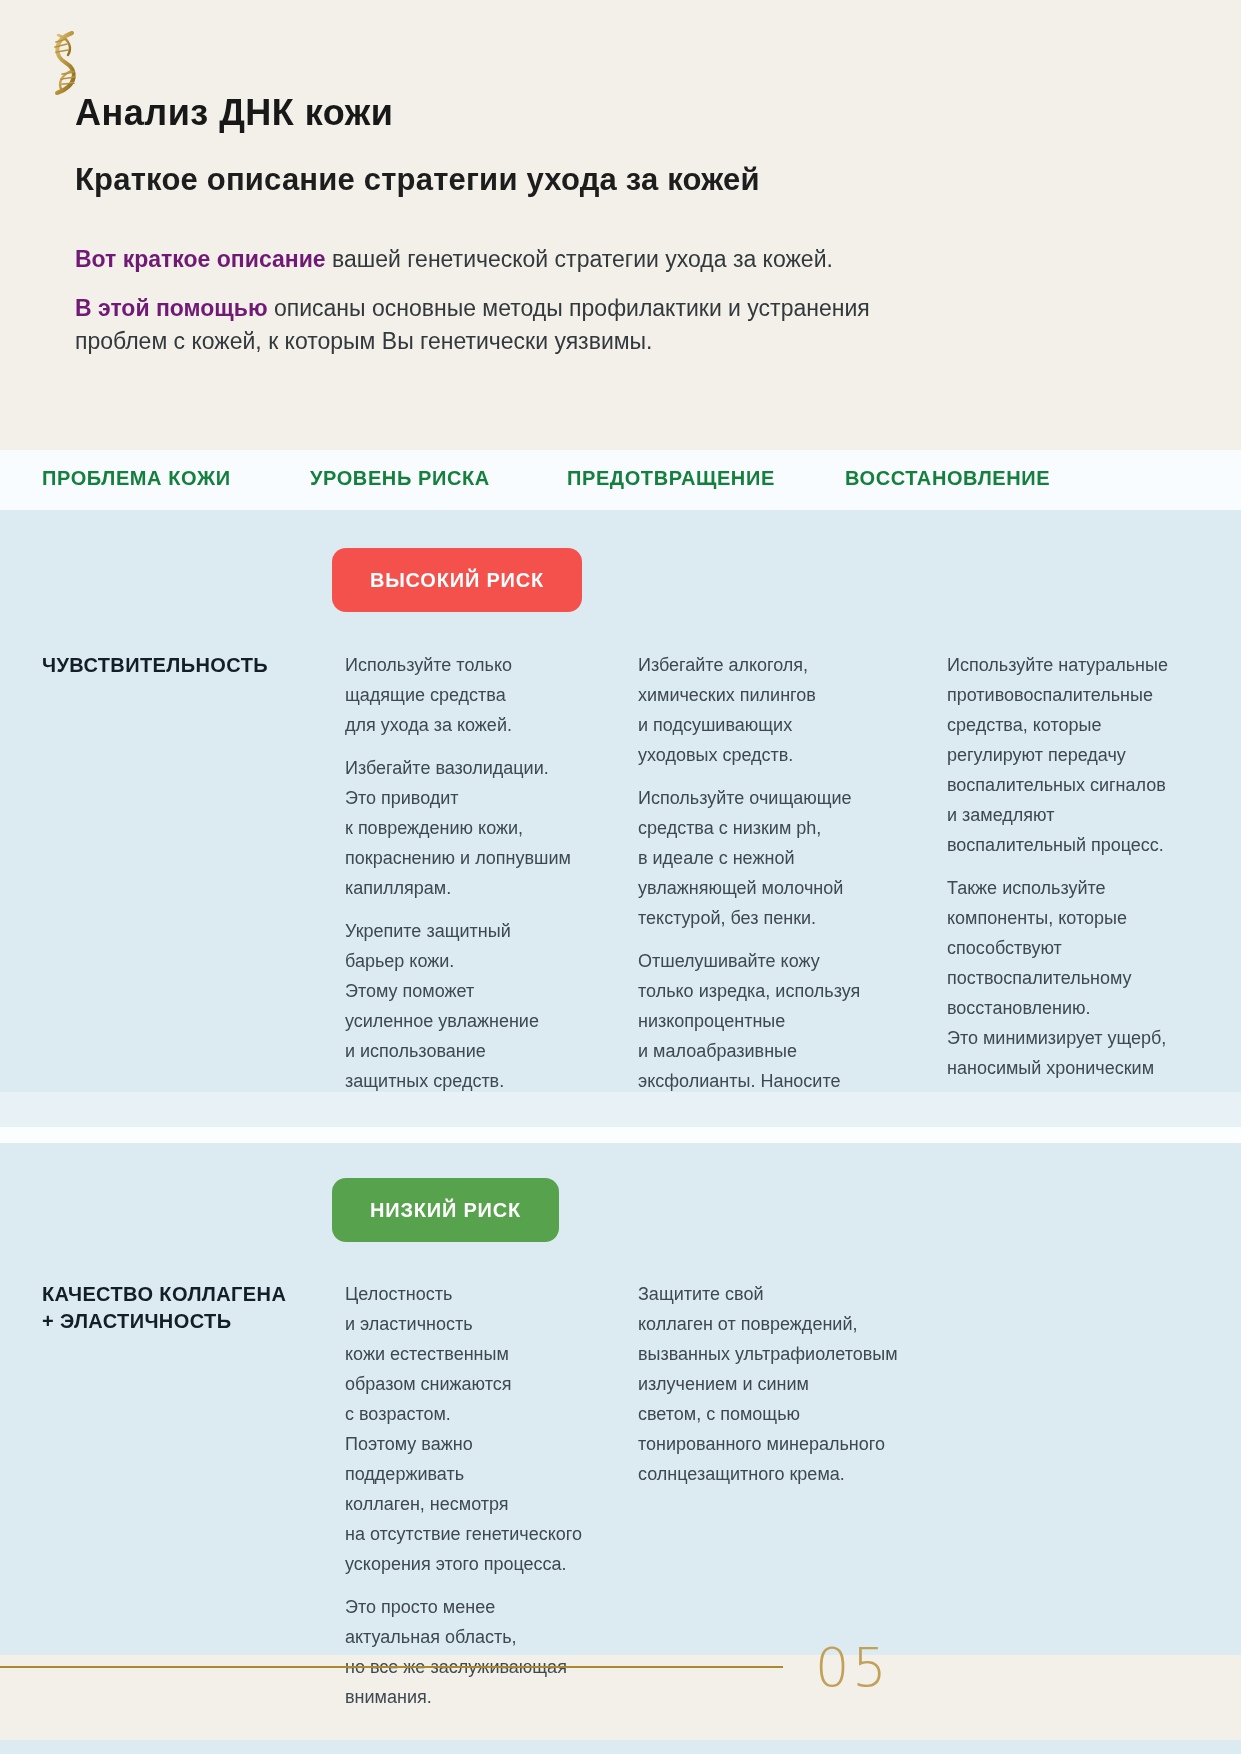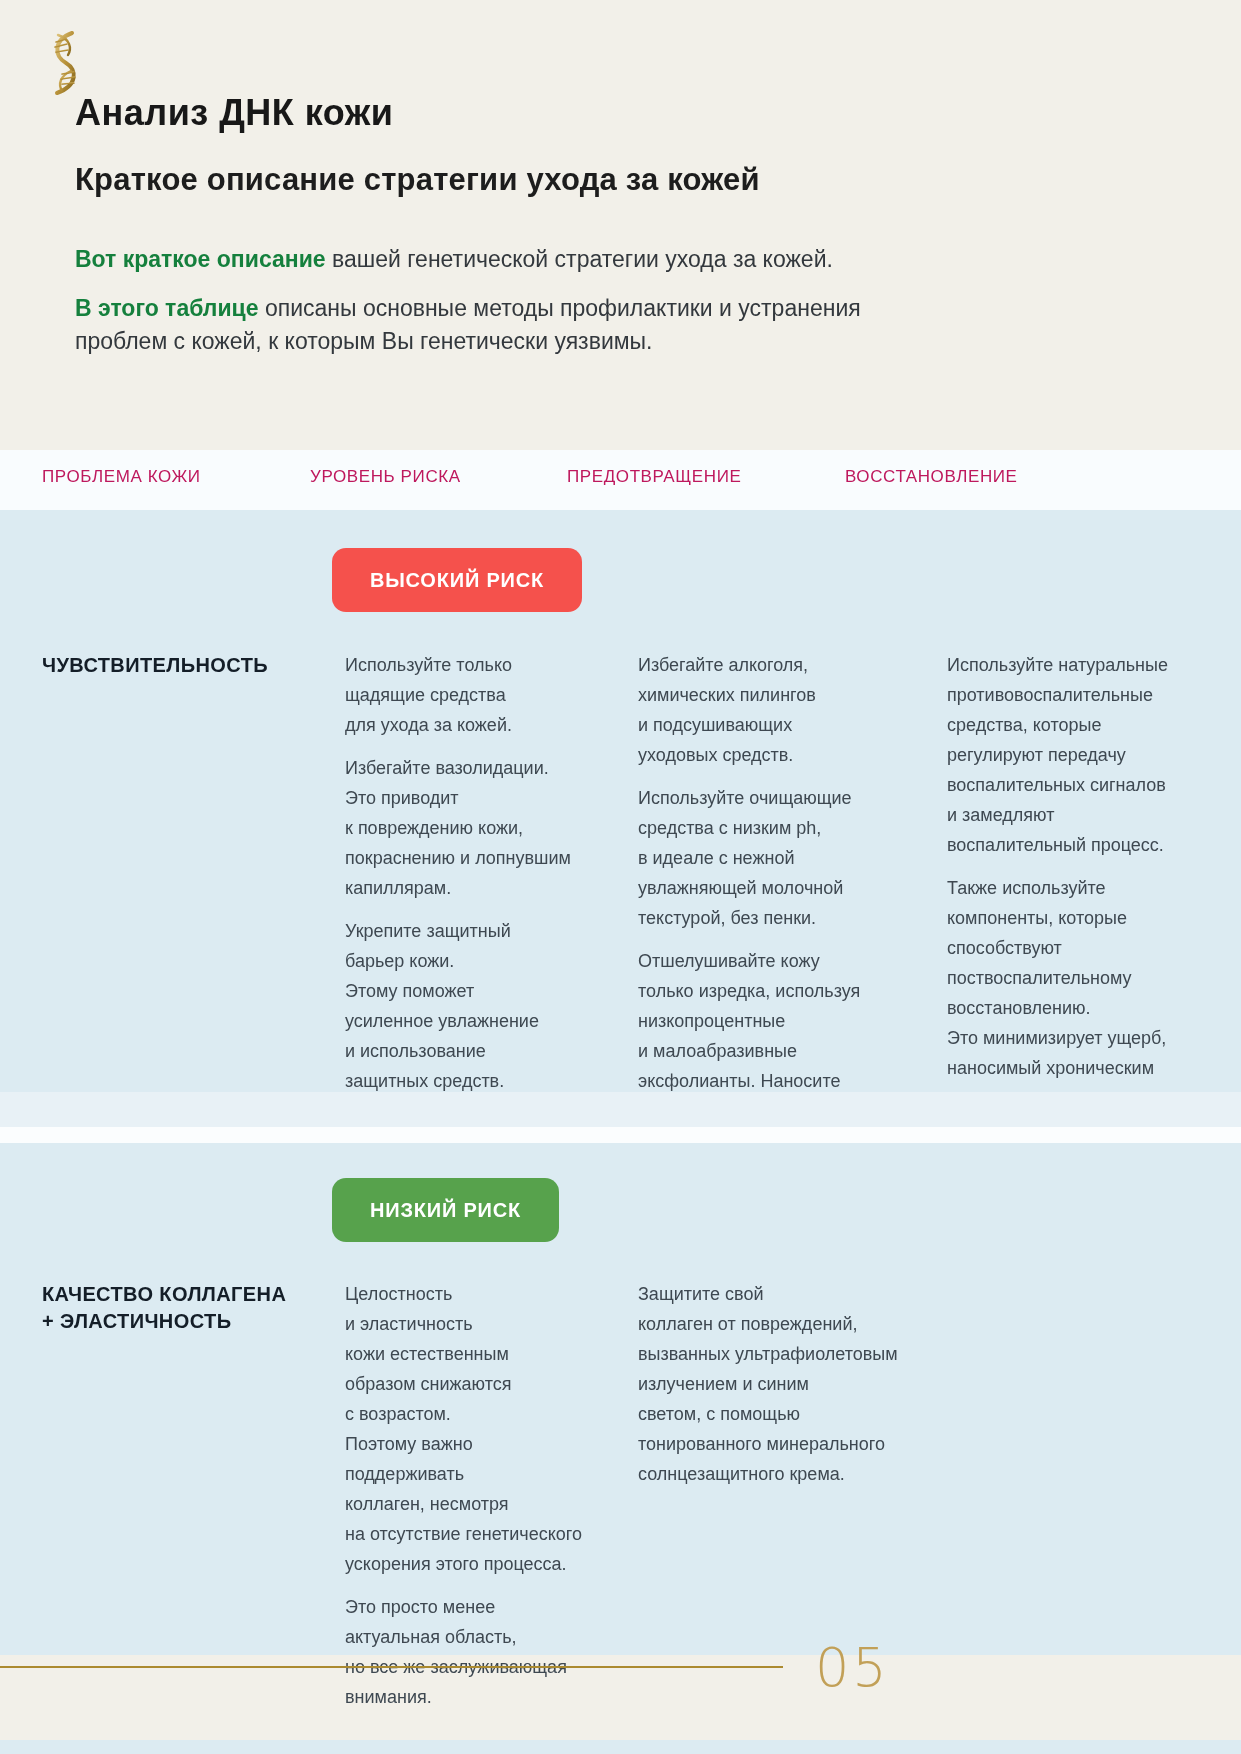--- a/index.html
+++ b/index.html
@@ -7,26 +7,26 @@
   .page{position:relative;width:1241px;height:1754px;background:#f2f0e9;overflow:hidden;}
 
   .logo{position:absolute;left:44px;top:30px;}
 
   .page-title{position:absolute;left:75px;top:92px;margin:0;font-size:36px;font-weight:800;
     color:#181818;letter-spacing:.5px;}
   .page-subtitle{position:absolute;left:75px;top:162px;margin:0;font-size:31px;font-weight:bold;
     color:#1d1d1d;letter-spacing:.2px;}
 
   .intro{position:absolute;left:75px;margin:0;font-size:23px;color:#33383d;white-space:pre-line;line-height:33px;}
-  .intro b{color:#15803d;}
+  .intro b{color:#701a75;}
   .intro-1{top:243px;}
   .intro-2{top:292px;width:960px;}
 
   .thead{position:absolute;left:0;top:450px;width:1241px;height:60px;background:#f9fcfe;}
-  .th{position:absolute;top:17px;font-size:17px;font-weight:normal;color:#be185d;letter-spacing:.6px;}
+  .th{position:absolute;top:17px;font-size:20px;font-weight:bold;color:#15803d;letter-spacing:.6px;}
   .th-1{left:42px}.th-2{left:310px}.th-3{left:567px}.th-4{left:845px}
 
   .panel{position:absolute;left:0;width:1241px;background:#dcebf2;}
   .panel-1{top:510px;height:582px;padding-left:32px;}
   .panel-2{top:1143px;height:512px;}
   .strip-a{position:absolute;left:0;top:1092px;width:1241px;height:35px;background:#e8f1f6;}
   .strip-b{position:absolute;left:0;top:1127px;width:1241px;height:16px;background:#fbfdfe;}
 
   .badge{position:absolute;left:332px;height:64px;border-radius:14px;color:#ffffff;font-weight:bold;
     font-size:20px;letter-spacing:.8px;display:inline-flex;align-items:center;justify-content:center;
@@ -78,21 +78,21 @@
           <path d="M18 54 L30 53"></path>
       </g>
     </svg>
   </span>
 
   <h1 class="page-title">Анализ ДНК кожи</h1>
   <h2 class="page-subtitle">Краткое описание стратегии ухода за кожей</h2>
 
   <p class="intro intro-1"><b>Вот краткое описание</b><span> вашей генетической стратегии ухода за кожей.</span></p>
 
-  <p class="intro intro-2"><b>В этого таблице</b><span> описаны основные методы профилактики и устранения
+  <p class="intro intro-2"><b>В этой помощью</b><span> описаны основные методы профилактики и устранения
 проблем с кожей, к которым Вы генетически уязвимы.</span></p>
 
   <div class="thead">
     <span class="th th-1">ПРОБЛЕМА КОЖИ</span>
     <span class="th th-2">УРОВЕНЬ РИСКА</span>
     <span class="th th-3">ПРЕДОТВРАЩЕНИЕ</span>
     <span class="th th-4">ВОССТАНОВЛЕНИЕ</span>
   </div>
 
   <div class="panel panel-1">

